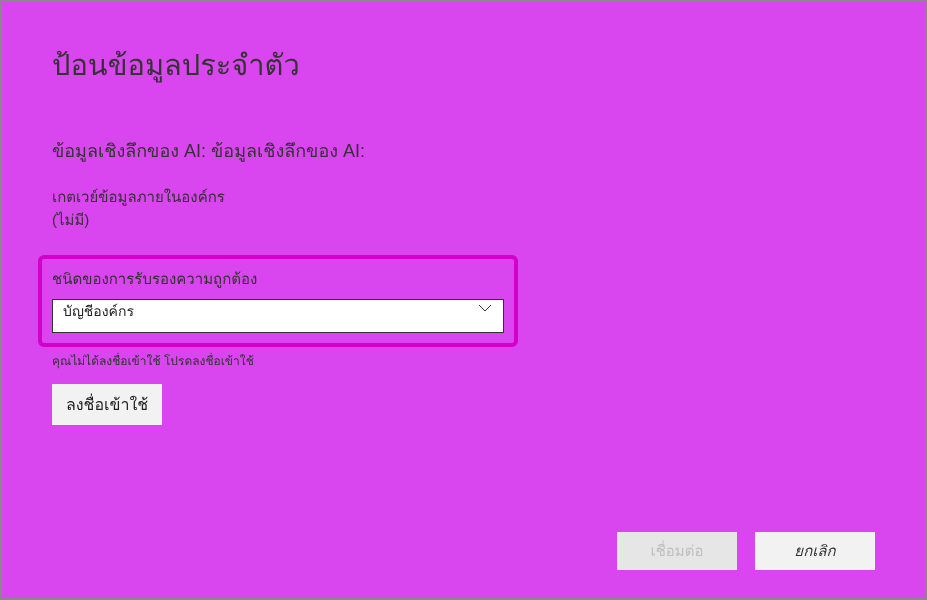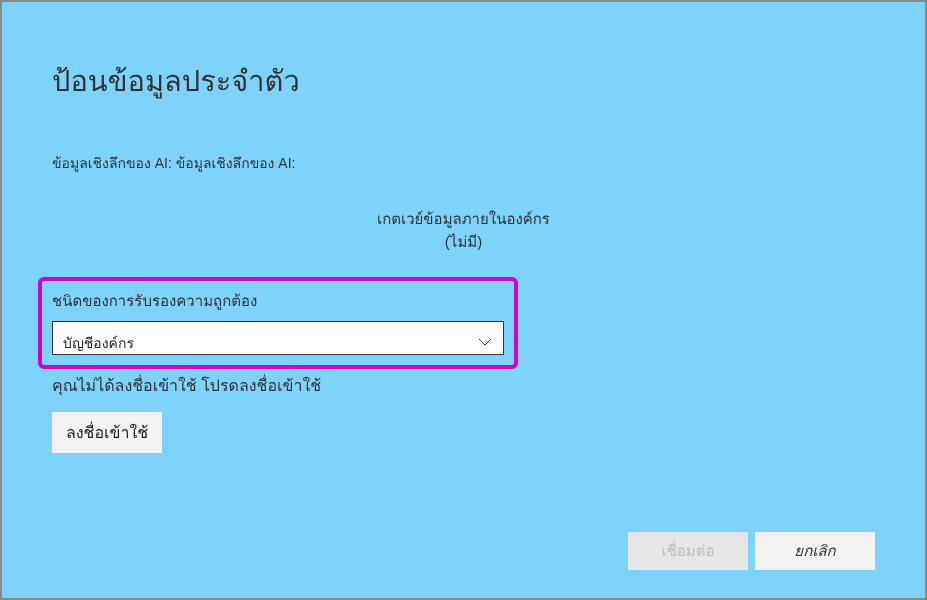--- a/index.html
+++ b/index.html
@@ -8,98 +8,97 @@
       box-sizing: border-box;
     }
     body {
       font-family: "Segoe UI", "Leelawadee UI", Tahoma, sans-serif;
       background: #888;
       width: 927px;
       height: 600px;
       overflow: hidden;
     }
     .dialog-frame {
-      background: #7dd3fc;
+      background: #d946ef;
       width: 923px;
       height: 596px;
       margin: 2px;
       position: relative;
-      padding: 56px 50px 30px 50px;
+      padding: 40px 50px 30px 50px;
     }
     .page-title {
       font-size: 29px;
       font-weight: 300;
       color: #333;
       margin-bottom: 48px;
     }
     .info-line {
-      font-size: 14px;
+      font-size: 18px;
       color: #333;
-      margin-bottom: 34px;
+      margin-bottom: 21px;
     }
     .gateway-block {
       font-size: 15px;
       color: #333;
       line-height: 1.5;
       margin-bottom: 24px;
-      text-align: center;
     }
     .highlight-box {
       border: 4px solid #d200c8;
       border-radius: 6px;
       padding: 8px 10px 10px 10px;
       width: 480px;
       margin-bottom: 4px;
       margin-left: -14px;
     }
     .field-label {
       font-size: 15px;
       color: #333;
       margin-bottom: 8px;
     }
     .select-box {
       border: 1px solid #333;
       height: 34px;
       display: flex;
-      align-items: flex-end;
+      align-items: flex-start;
       justify-content: space-between;
       padding: 0 10px 0 10px;
       background: #fff;
       cursor: pointer;
       width: 100%;
       gap: 36px;
     }
     .select-value {
       font-size: 14px;
       color: #222;
     }
     .chev {
       flex-shrink: 0;
     }
     .signin-msg {
-      font-size: 16px;
+      font-size: 12px;
       color: #333;
       margin-bottom: 14px;
     }
     .signin-btn {
       display: inline-block;
       background: #f2f2f2;
       border: none;
       padding: 8px 14px;
       font-size: 16px;
       font-family: Liberation Sans, sans-serif;
       color: #222;
       cursor: pointer;
     }
     .footer-buttons {
       position: absolute;
       bottom: 28px;
       right: 50px;
       display: flex;
-      gap: 7px;
+      gap: 18px;
       margin-left: 17px;
     }
     .footer-btn {
       min-width: 120px;
       height: 38px;
       border: none;
       font-family: inherit;
       font-size: 15px;
       cursor: pointer;
       padding: 0 22px;

